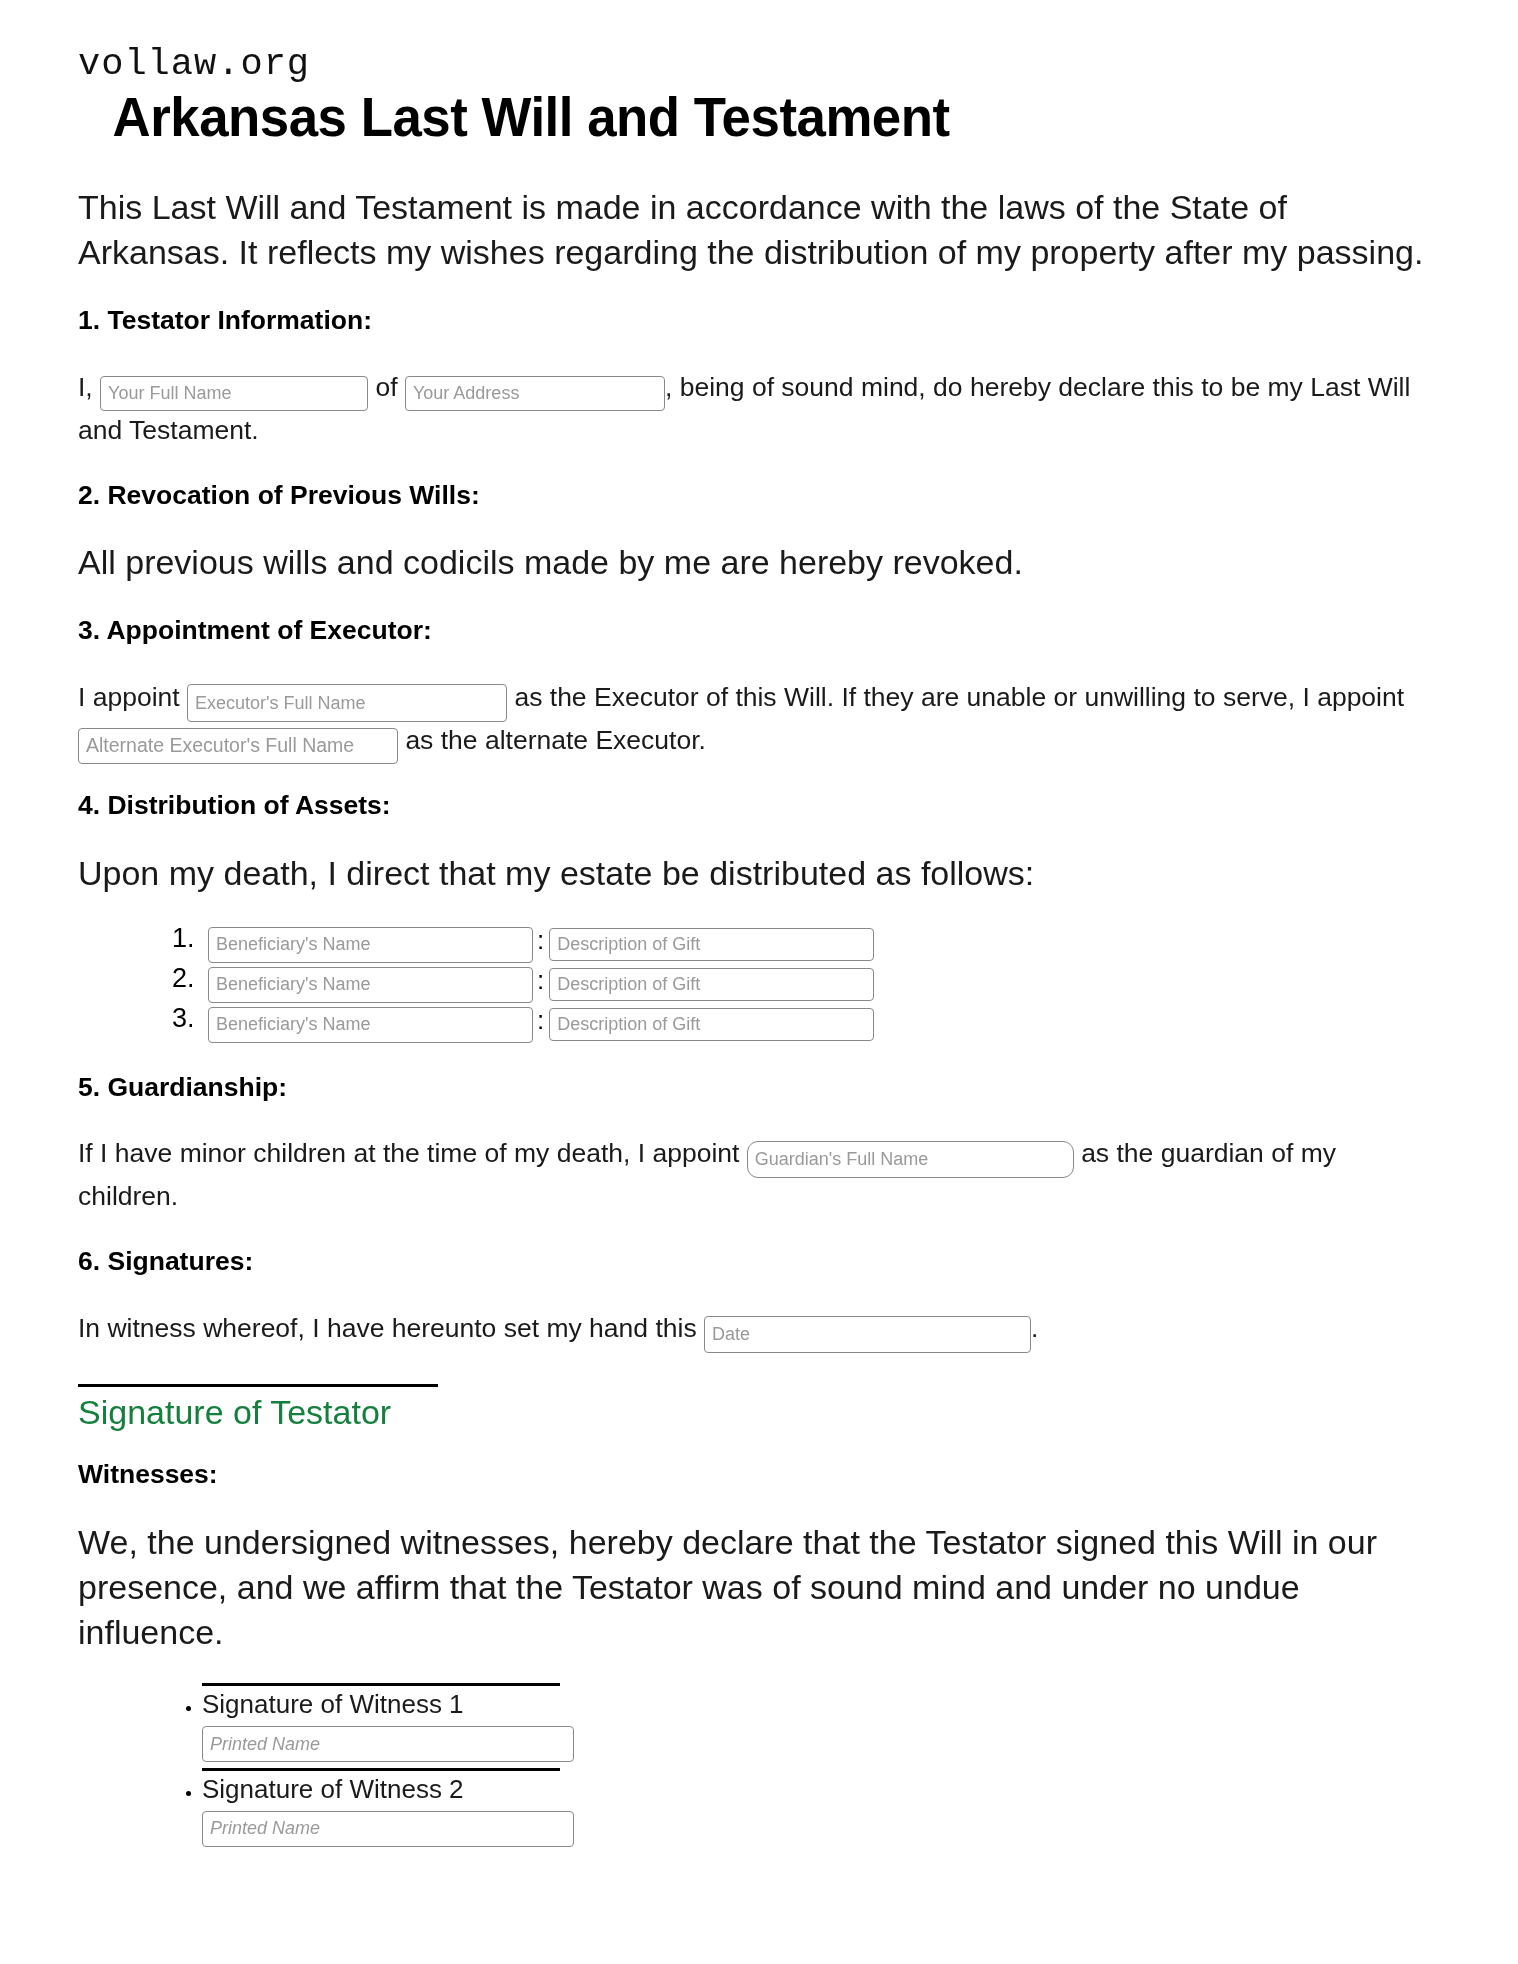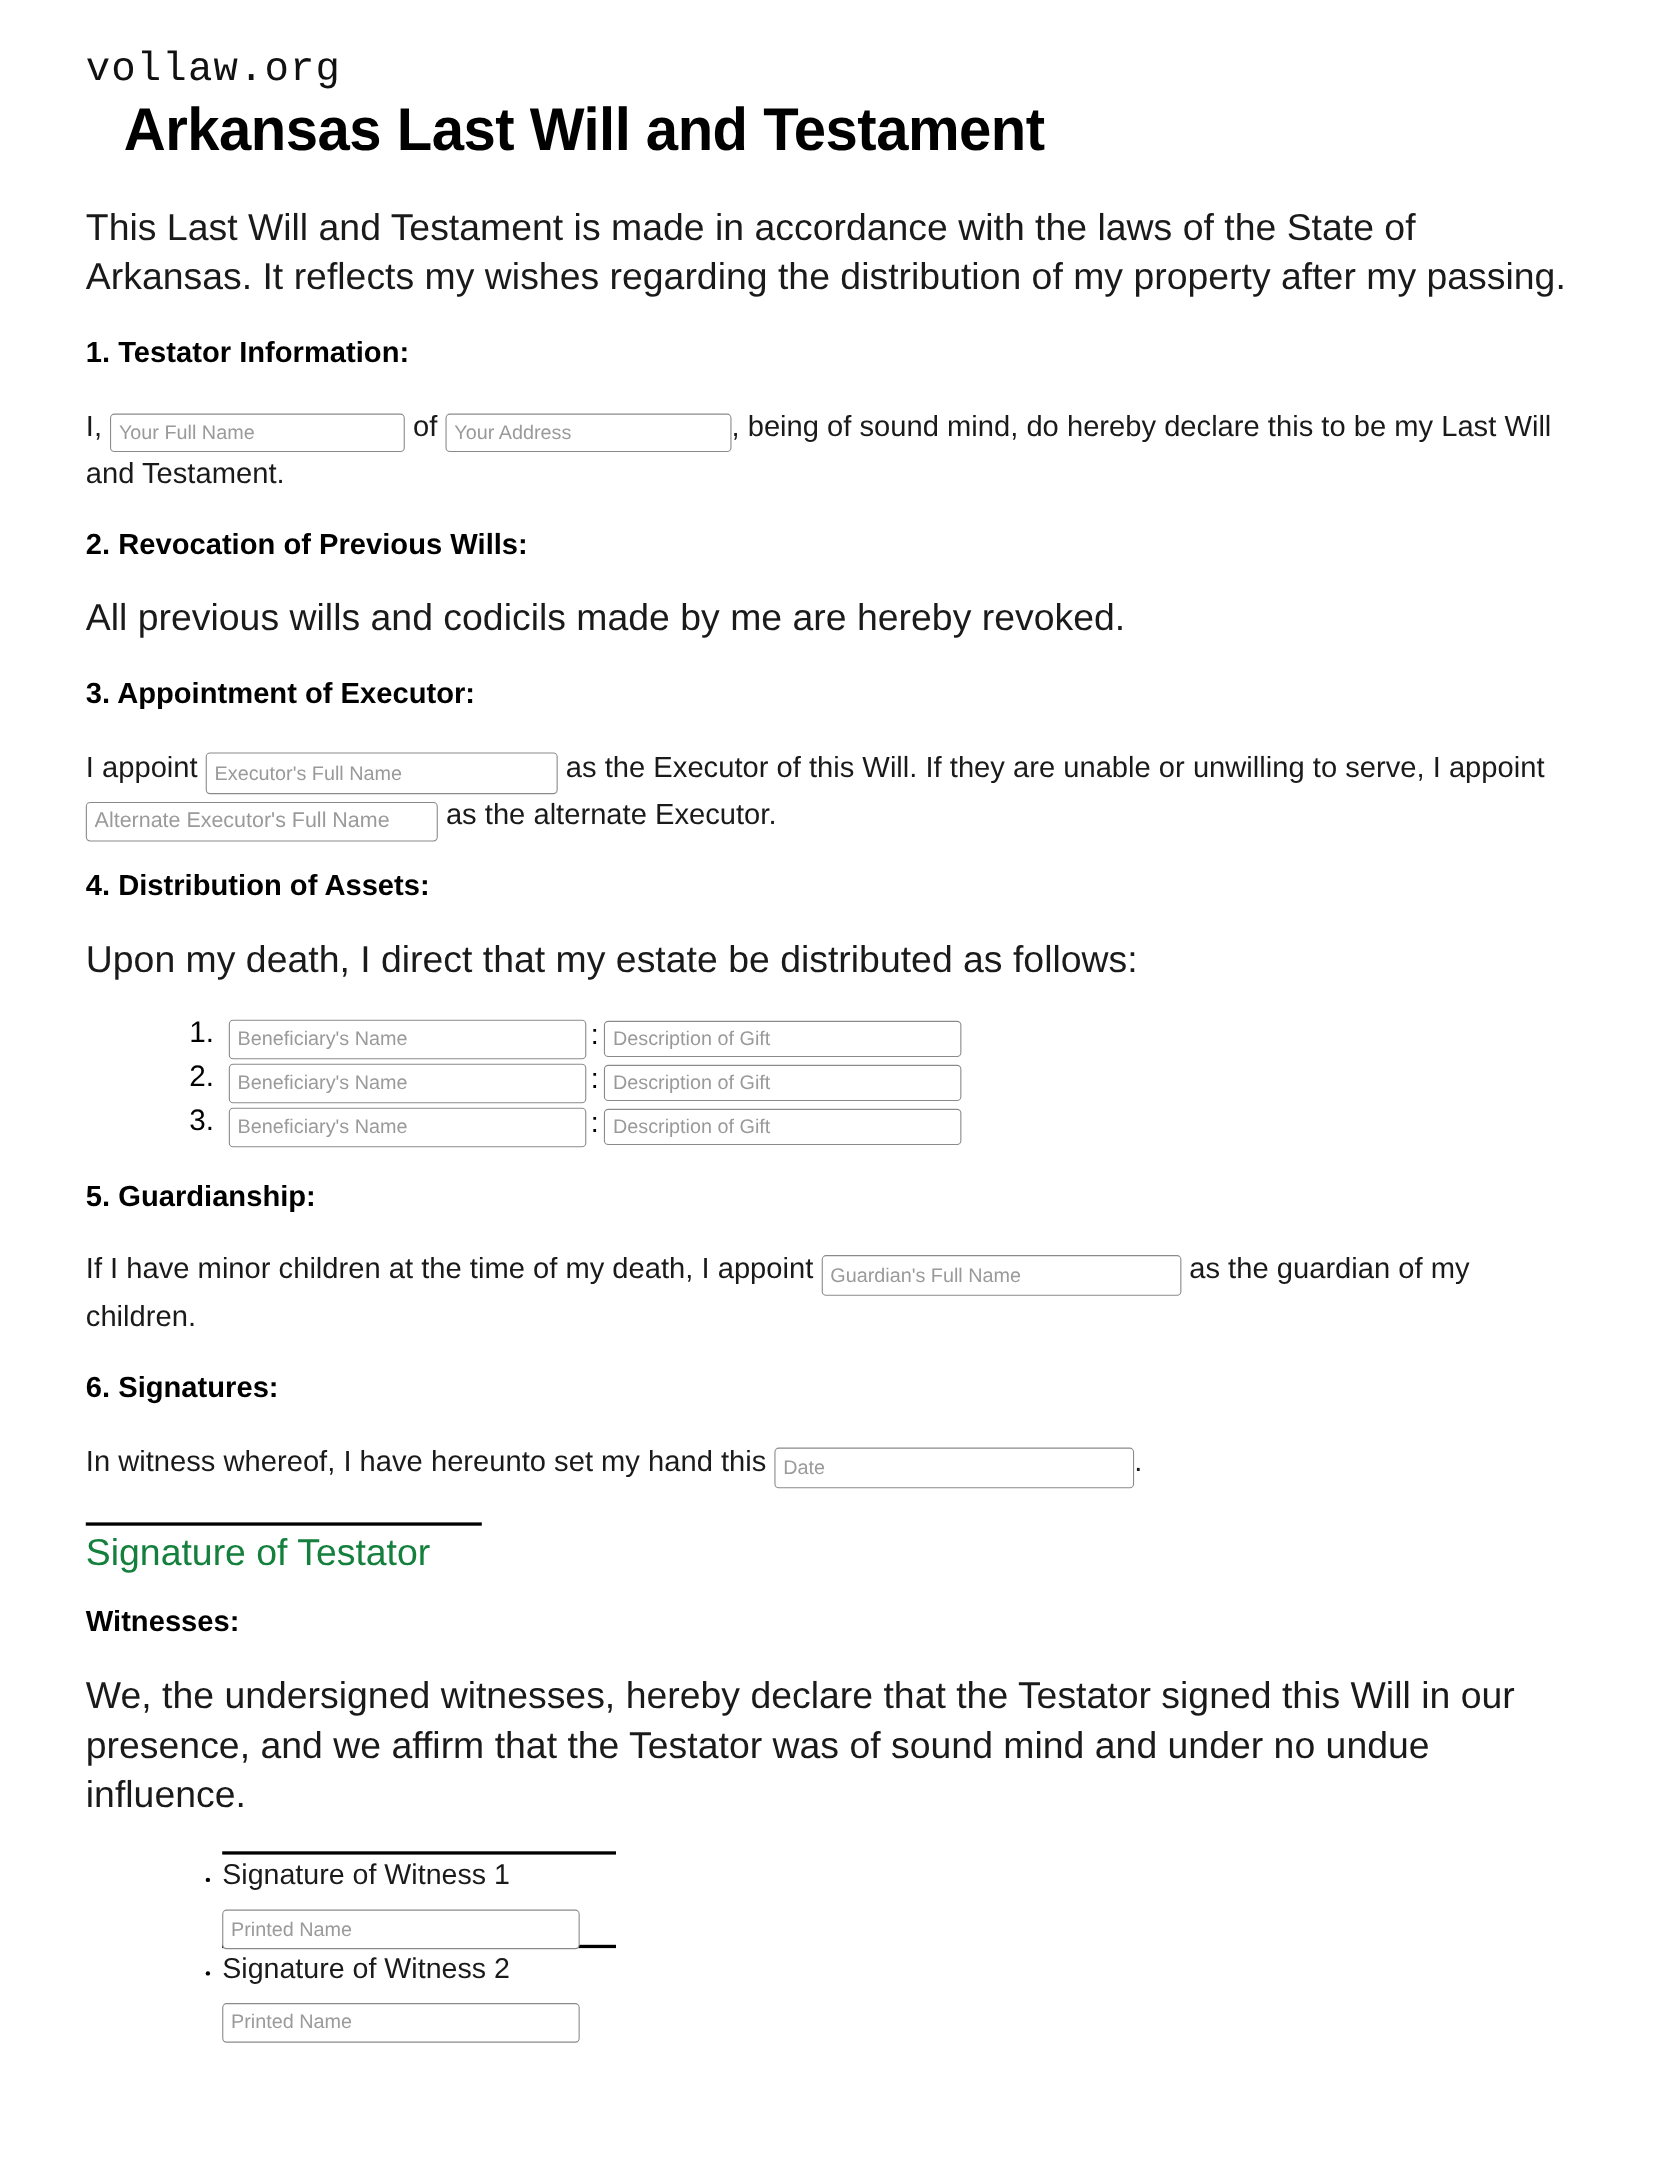--- a/index.html
+++ b/index.html
@@ -81,25 +81,25 @@
     vertical-align: baseline;
     position: relative;
     top: 3px;
   }
   .fld::placeholder { color: #9a9a9a; opacity: 1; }
 
   .fld-name     { width: 268px; height: 35px; }
   .fld-address  { width: 260px; height: 35px; }
   .fld-exec     { width: 320px; height: 38px; }
   .fld-alt-exec { width: 320px; height: 36px; font-size: 19.5px; }
-  .fld-guardian { width: 327px; height: 37px; }
+  .fld-guardian { width: 327px; height: 37px; border-radius: 11px; }
   .fld-date     { width: 327px; height: 37px; }
   .fld-benef    { width: 325px; height: 36px; }
   .fld-gift     { width: 325px; height: 33px; }
-  .fld-printed  { width: 325px; height: 36px; top: 10px; }
+  .fld-printed  { width: 372px; height: 36px; top: 0; font-style: italic; }
 
   
   .asset-list {
     list-style: decimal;
     margin: 0 0 30px 0;
     padding-left: 124px;
   }
   .asset-list li {
     font-size: 27px;
     line-height: 1.0;

